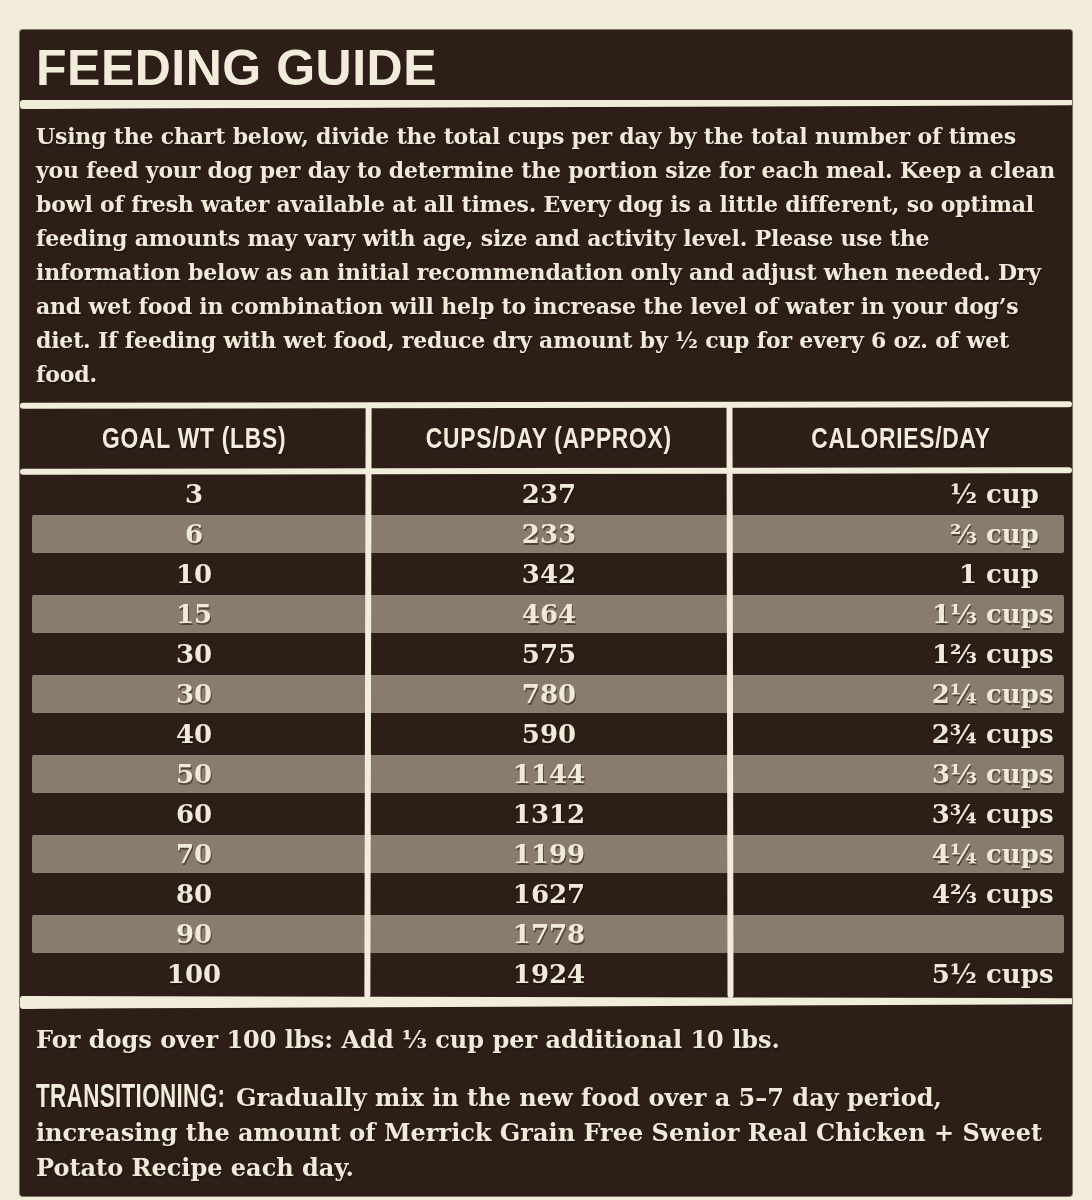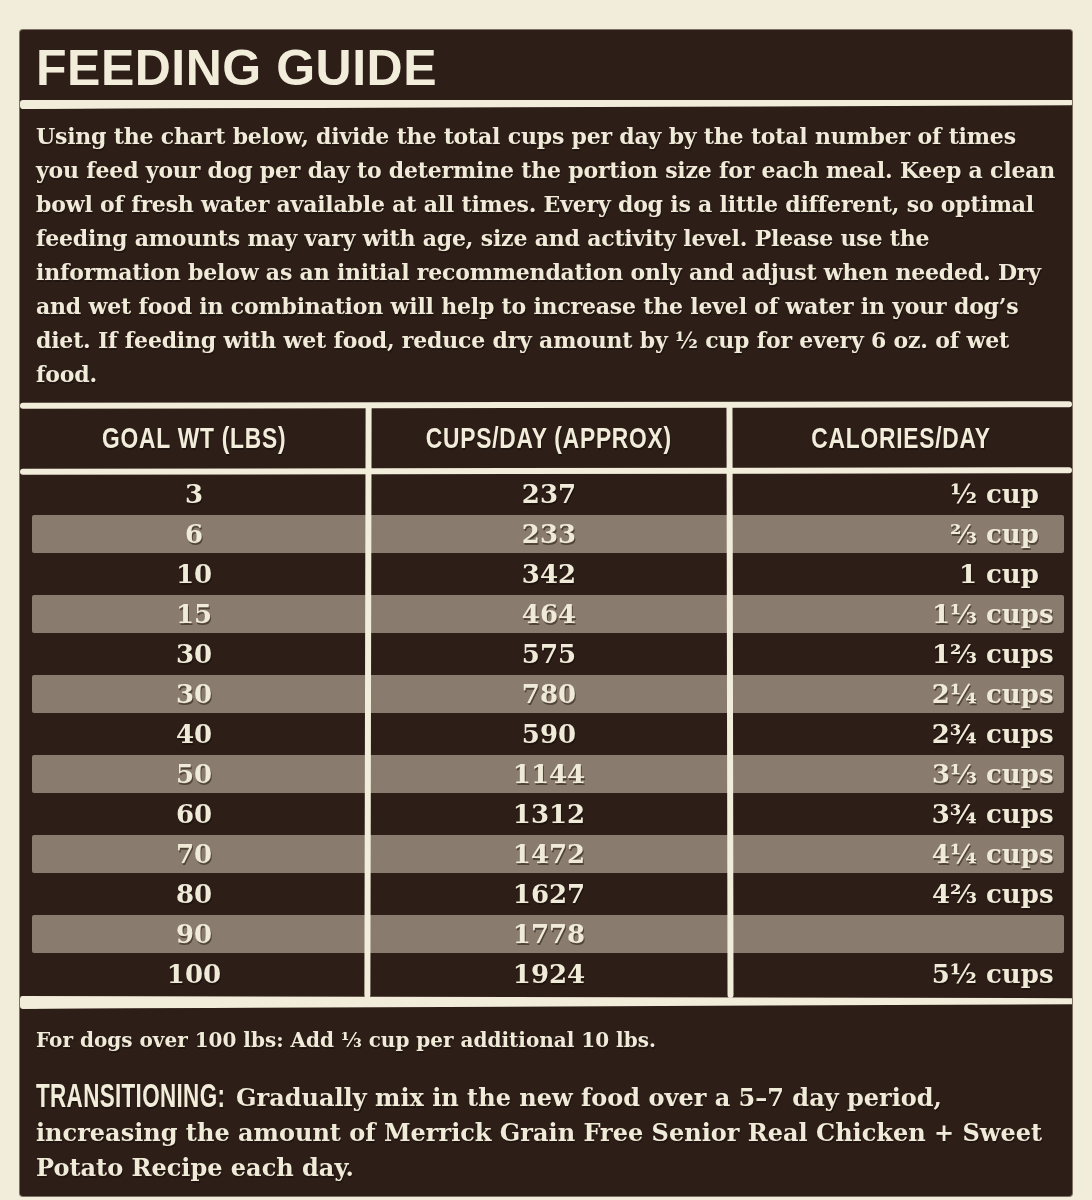--- a/index.html
+++ b/index.html
@@ -100,21 +100,21 @@
   }
   .vdiv{
     position:absolute;top:2px;bottom:10px;width:6px;
     background:#f2edda;border-radius:3px;z-index:2;
   }
   .vdiv-1{left:345px;transform:rotate(.12deg);}
   .vdiv-2{left:707px;transform:rotate(-.1deg);}
   
   .note{
     margin:15px 0 0 0;
-    font-weight:700;font-size:20px;line-height:34px;
+    font-weight:700;font-size:24px;line-height:34px;
     text-shadow:1px 2px 0 rgba(0,0,0,.28);
   }
   .transition{
     position:relative;
     margin:23px 0 0 0;
     font-weight:700;font-size:24px;line-height:35px;
     text-indent:200px;
     text-shadow:1px 2px 0 rgba(0,0,0,.28);
   }
   .tlabel-box{
@@ -195,21 +195,21 @@
             <div class="td td-cal">1144</div>
             <div class="td td-cups"><span>3⅓</span><span class="cup-unit">cups</span></div>
           </div>
           <div class="trow">
             <div class="td td-wt">60</div>
             <div class="td td-cal">1312</div>
             <div class="td td-cups"><span>3¾</span><span class="cup-unit">cups</span></div>
           </div>
           <div class="trow stripe">
             <div class="td td-wt">70</div>
-            <div class="td td-cal">1472</div>
+            <div class="td td-cal">1199</div>
             <div class="td td-cups"><span>4¼</span><span class="cup-unit">cups</span></div>
           </div>
           <div class="trow">
             <div class="td td-wt">80</div>
             <div class="td td-cal">1627</div>
             <div class="td td-cups"><span>4⅔</span><span class="cup-unit">cups</span></div>
           </div>
           <div class="trow stripe">
             <div class="td td-wt">90</div>
             <div class="td td-cal">1778</div>

